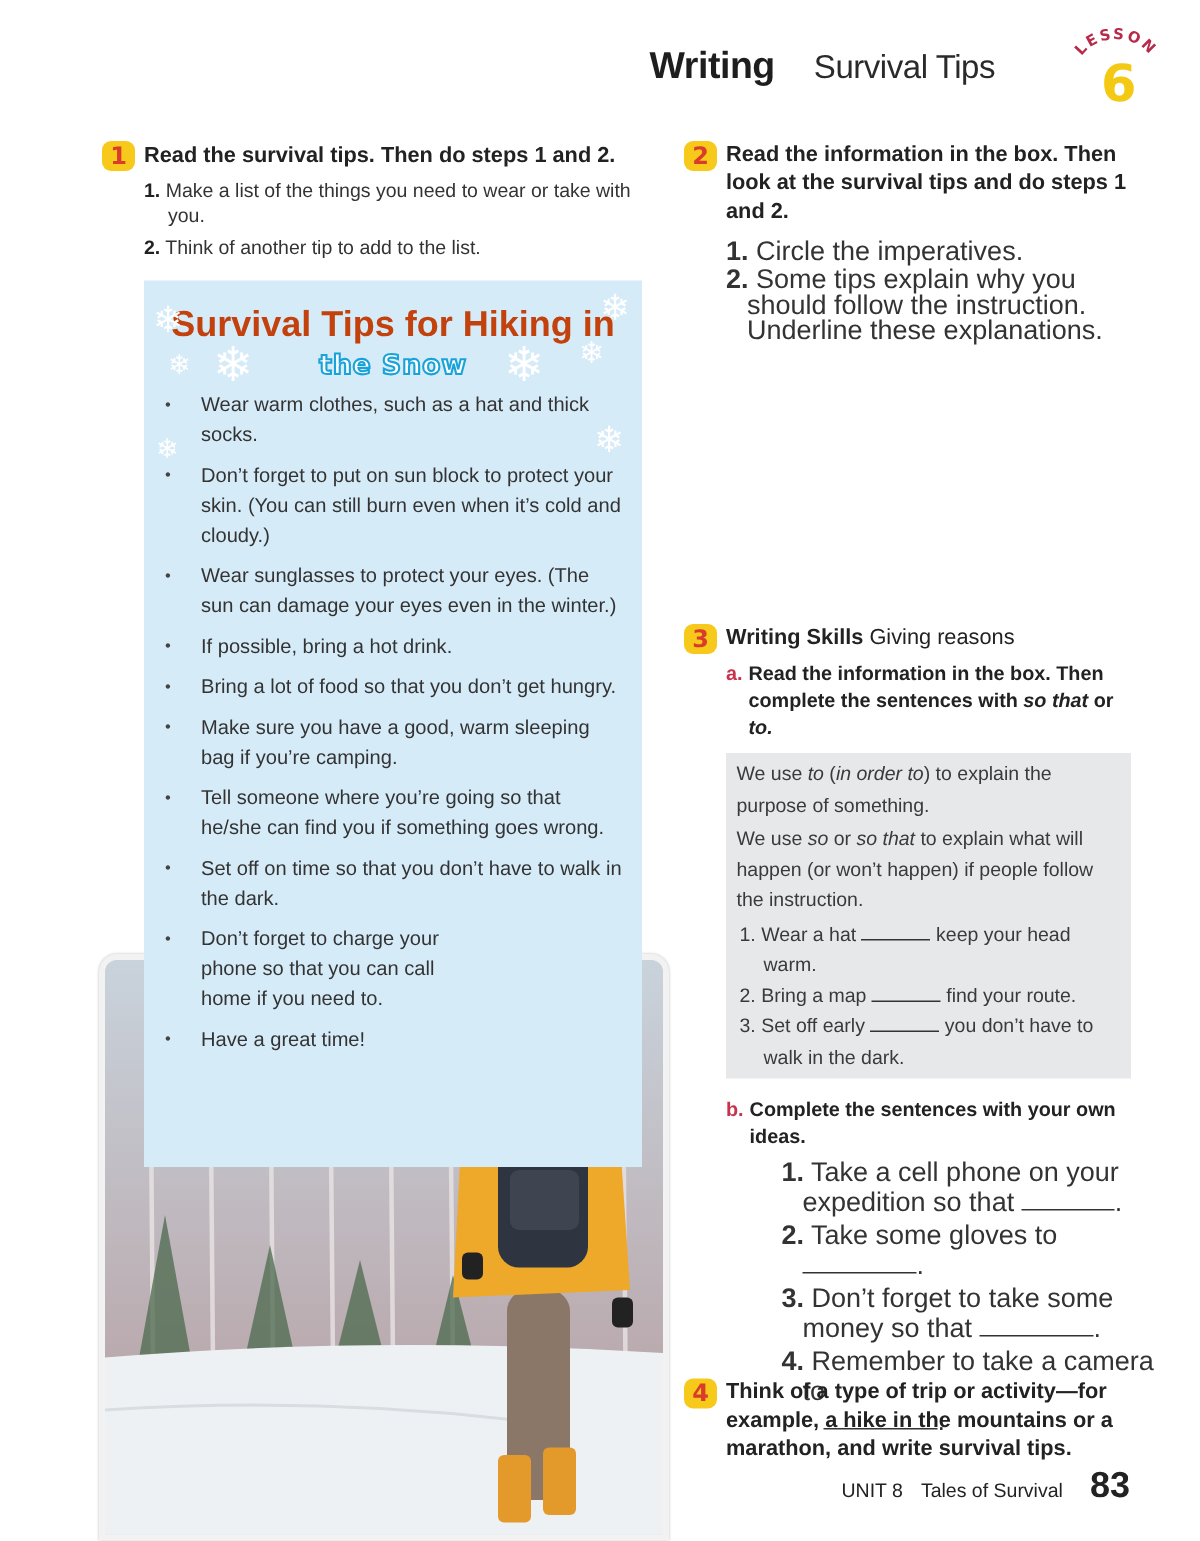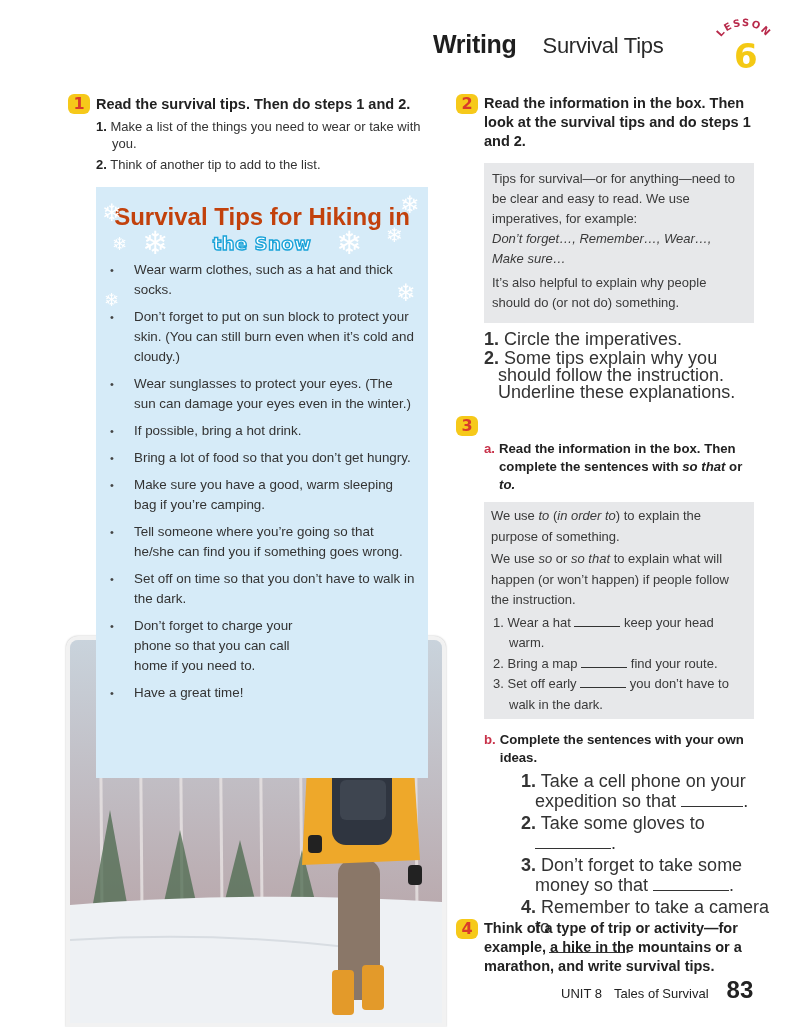--- a/index.html
+++ b/index.html
@@ -176,34 +176,30 @@
         <span class="txt">Have a great time!</span>
       </li>
   </ul>
 </div>
 
 <div class="rc" style="top:94px;">
   <div class="rhead">
     <span class="badge">2</span>
     <span style="width:280px;">Read the information in the box. Then look at the survival tips and do steps 1 and 2.</span>
   </div>
-  <div class="gbox" style="margin-top:12px;margin-left:28px;width:270px;padding:6px 8px 6px 8px;">
-    <p>Tips for survival—or for anything—need to be clear and easy to read. We use imperatives, for example:</p>
-    <p style="font-style:italic;margin-top:-4px;">Don’t forget…, Remember…, Wear…, Make sure…</p>
-    <p>It’s also helpful to explain why people should do (or not do) something.</p>
-  </div>
   <ul class="rsteps" style="margin-left:28px;margin-top:8px;width:270px;">
     <li><b>1.</b> <span>Circle the imperatives.</span></li>
     <li><b>2.</b> <span>Some tips explain why you should follow the instruction. Underline these explanations.</span></li>
   </ul>
 </div>
 
 <div class="rc" style="top:416px;">
   <div class="rhead">
     <span class="badge">3</span>
+    <span><span>Writing Skills</span> <span style="font-weight:normal;">Giving reasons</span></span>
   </div>
   <div class="sub" style="margin-left:28px;margin-top:4px;width:272px;">
     <span class="ltr">a.</span>
     <span><span>Read the information in the box. Then complete the sentences with </span><i>so that</i><span> or </span><i>to.</i></span>
   </div>
   <div class="gbox" style="margin-top:8px;margin-left:28px;width:270px;padding:4px 7px 4px 7px;line-height:20.5px;">
     <p style="margin-bottom:2px;"><span>We use </span><i>to</i><span> (</span><i>in order to</i><span>) to explain the purpose of something.</span></p>
     <p style="margin-bottom:2px;"><span>We use </span><i>so</i><span> or </span><i>so that</i><span> to explain what will happen (or won’t happen) if people follow the instruction.</span></p>
     <div style="padding-left:18px;text-indent:-16px;"><span>1.</span> <span>Wear a hat</span> <span class="blank" style="width:46px;"></span> <span>keep your head warm.</span></div>
     <div style="padding-left:18px;text-indent:-16px;"><span>2.</span> <span>Bring a map</span> <span class="blank" style="width:46px;"></span> <span>find your route.</span></div>

